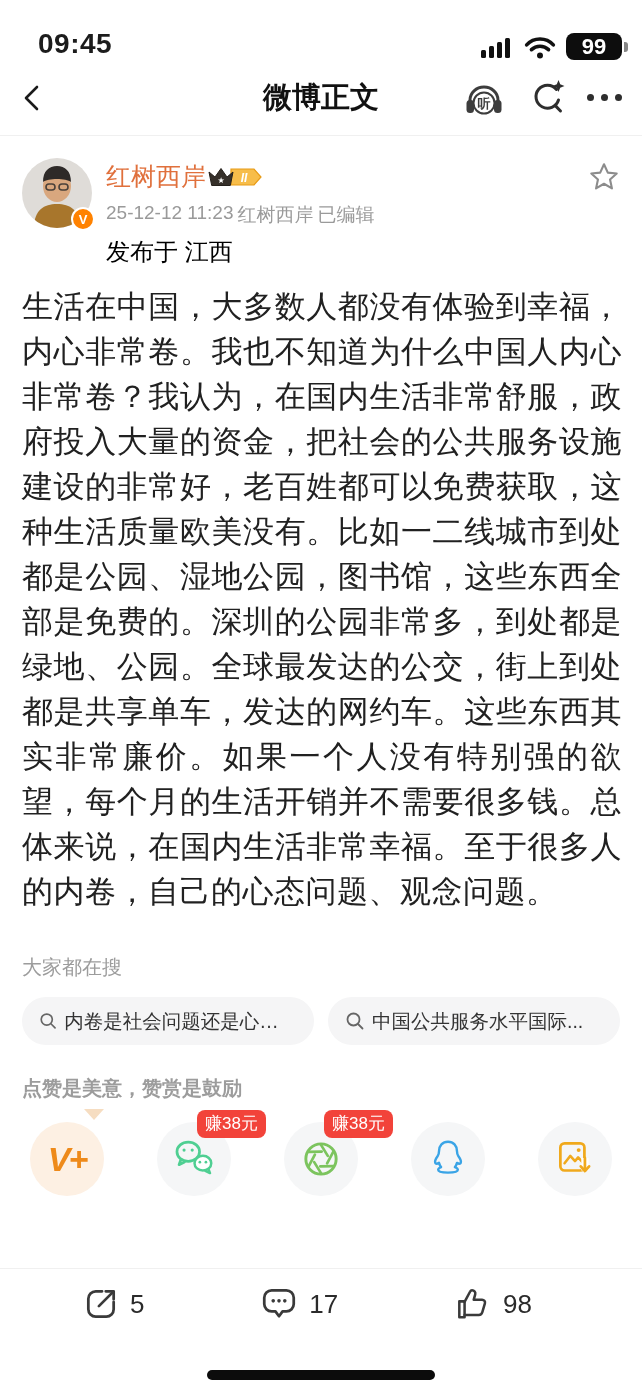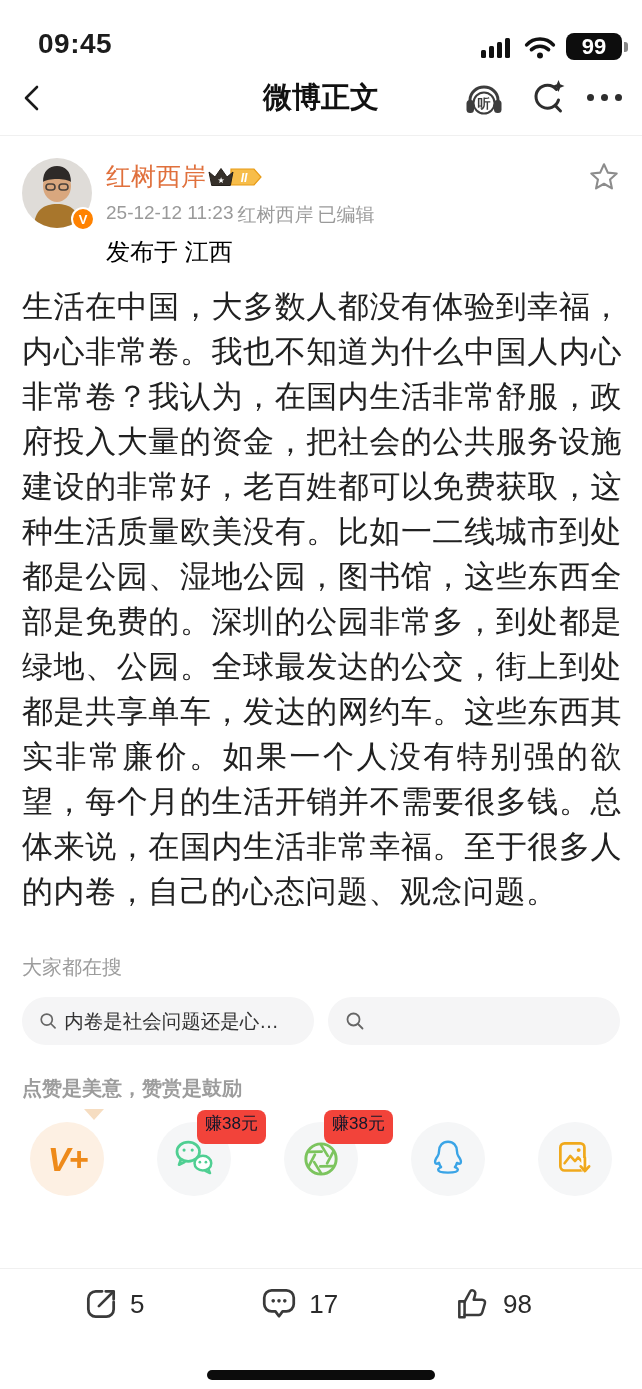--- a/index.html
+++ b/index.html
@@ -44,21 +44,21 @@
   .pill-text { font-size:19.5px; color:#333; white-space:nowrap; overflow:hidden; text-overflow:ellipsis; }
 
   
   .tip-section { margin:30px 22px 0 22px; }
   .tip-label { font-size:20px; color:#9c9c9c;font-weight:bold; }
   .tip-caret { margin:7px 0 0 62px; width:0; height:0; border-left:10px solid transparent; border-right:10px solid transparent; border-top:11px solid #f6ddc1; }
   .tip-row { margin-top:2px; display:flex; justify-content:space-between; padding:0 8px; }
   .tip-item { position:relative; width:74px; height:74px; border-radius:50%; background:#f5f6f7; display:flex; align-items:center; justify-content:center; }
   .tip-item.vplus { background:#fdf0e3; }
   .vplus-glyph { font-size:34px; font-weight:bold; font-style:italic; color:var(--vplus-orange,#ee8a1a); letter-spacing:-2px; }
-  .earn-badge { position:absolute; top:-12px; left:40px; background:var(--badge-red,#f2433a); color:#0f172a; font-size:17px; line-height:1; padding:5px 8px 12px; border-radius:8px; white-space:nowrap; }
+  .earn-badge { position:absolute; top:-12px; left:40px; background:var(--badge-red,#f2433a); color:#ffffff; font-size:17px; line-height:1; padding:5px 8px 6px; border-radius:8px; white-space:nowrap; }
 
   
   .bottom-bar { position:absolute; left:0; right:0; bottom:0; height:121px; background:#fff; border-top:1px solid #f0f0f0; }
   .bottom-actions { display:flex; justify-content:space-between; padding:16px 110px 0 82px; align-items:center; }
   .action { display:flex; align-items:center; gap:10px; }
   .action .count { font-size:26px; color:#2b2b2b; }
   .home-indicator { position:absolute; left:50%; transform:translateX(-50%); bottom:9px; width:228px; height:10px; border-radius:5px; background:#0c0c0c; }
 </style>
 </head>
 <body>
@@ -155,20 +155,21 @@
           <circle cx="9.5" cy="9.5" r="6" fill="none" stroke="#666" stroke-width="1.8"></circle>
           <line x1="14" y1="14" x2="18.5" y2="18.5" stroke="#666" stroke-width="1.8" stroke-linecap="round"></line>
         </svg>
         <span class="pill-text">内卷是社会问题还是心态问题</span>
       </div>
       <div class="pill">
         <svg width="22" height="22" viewBox="0 0 22 22">
           <circle cx="9.5" cy="9.5" r="6" fill="none" stroke="#666" stroke-width="1.8"></circle>
           <line x1="14" y1="14" x2="18.5" y2="18.5" stroke="#666" stroke-width="1.8" stroke-linecap="round"></line>
         </svg>
+        <span class="pill-text">中国公共服务水平国际...</span>
       </div>
     </div>
   </div>
 
   <div class="tip-section">
     <div class="tip-label">点赞是美意，赞赏是鼓励</div>
     <div class="tip-caret"></div>
     <div class="tip-row">
       <div class="tip-item vplus">
         <span class="vplus-glyph">V+</span>

